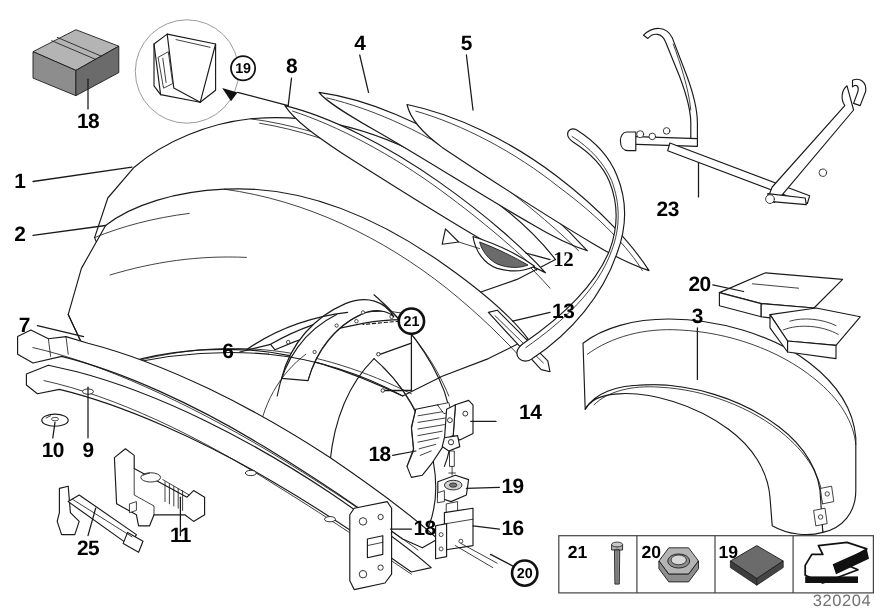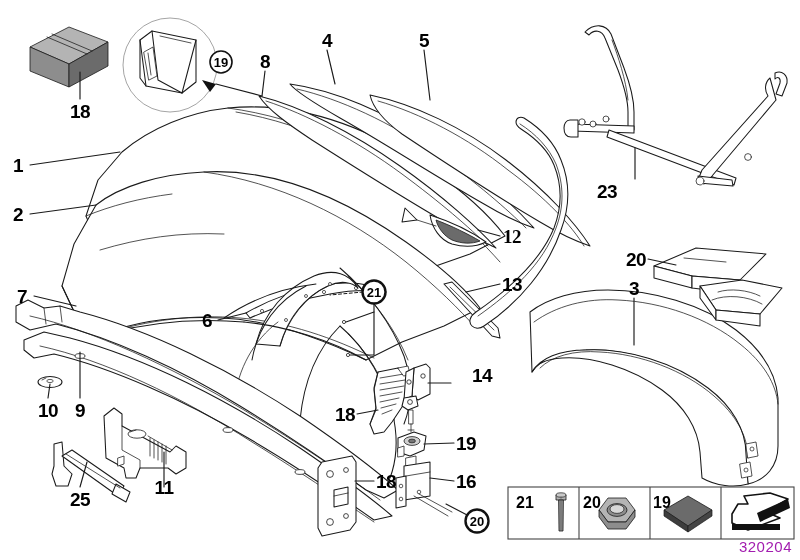--- a/index.html
+++ b/index.html
@@ -9,21 +9,21 @@
   #art{position:absolute;left:0;top:0;width:800px;height:560px;}
   .lbl{position:absolute;font-family:"Liberation Sans",sans-serif;font-weight:bold;
        font-size:19px;color:#000;line-height:1;white-space:nowrap;
        transform:translate(-50%,-50%);letter-spacing:-0.5px;}
   .clbl{position:absolute;font-family:"Liberation Sans",sans-serif;font-weight:bold;
         font-size:13px;color:#000;line-height:1;white-space:nowrap;
         transform:translate(-50%,-50%);}
   .legnum{position:absolute;font-family:"Liberation Sans",sans-serif;font-weight:bold;
           font-size:16px;color:#000;transform:translate(-50%,-50%);}
   #dnum{position:absolute;right:8px;bottom:5px;font-family:"Liberation Sans",sans-serif;
-        font-size:15px;color:#a21caf;letter-spacing:0.5px;}
+        font-size:15px;color:#737373;letter-spacing:0.5px;}
 </style>
 </head>
 <body>
 
 <div id="stage">
 
 <svg id="art" viewBox="0 0 800 560">
   <defs>
     <style>
       .ln{fill:none;stroke:#1a1a1a;stroke-width:1.05;stroke-linecap:round;stroke-linejoin:round;}

